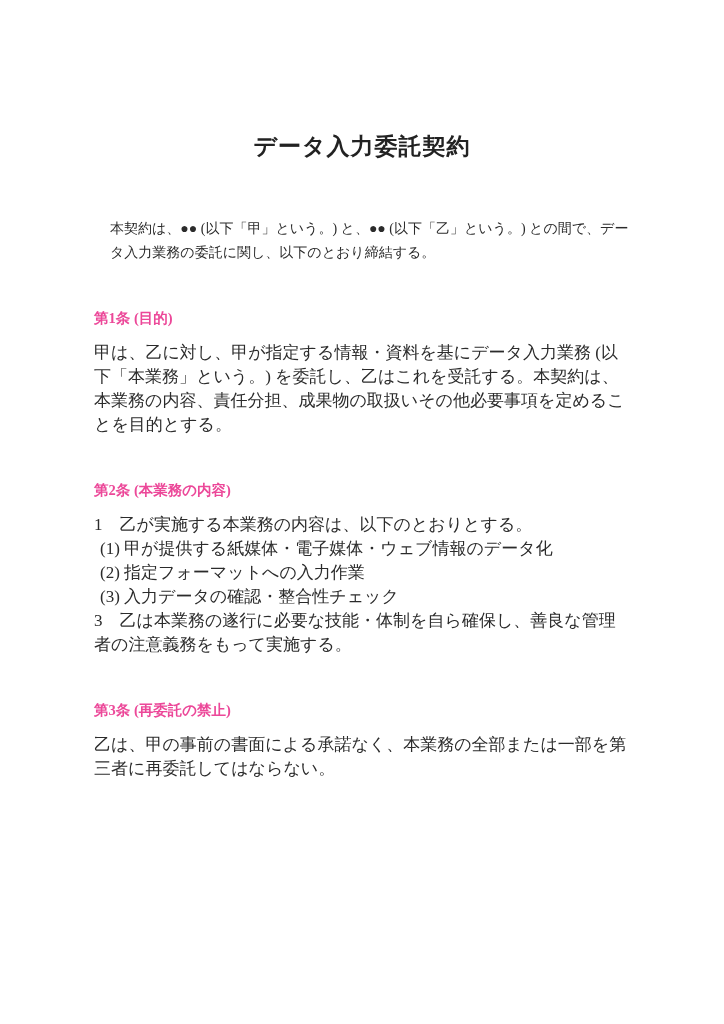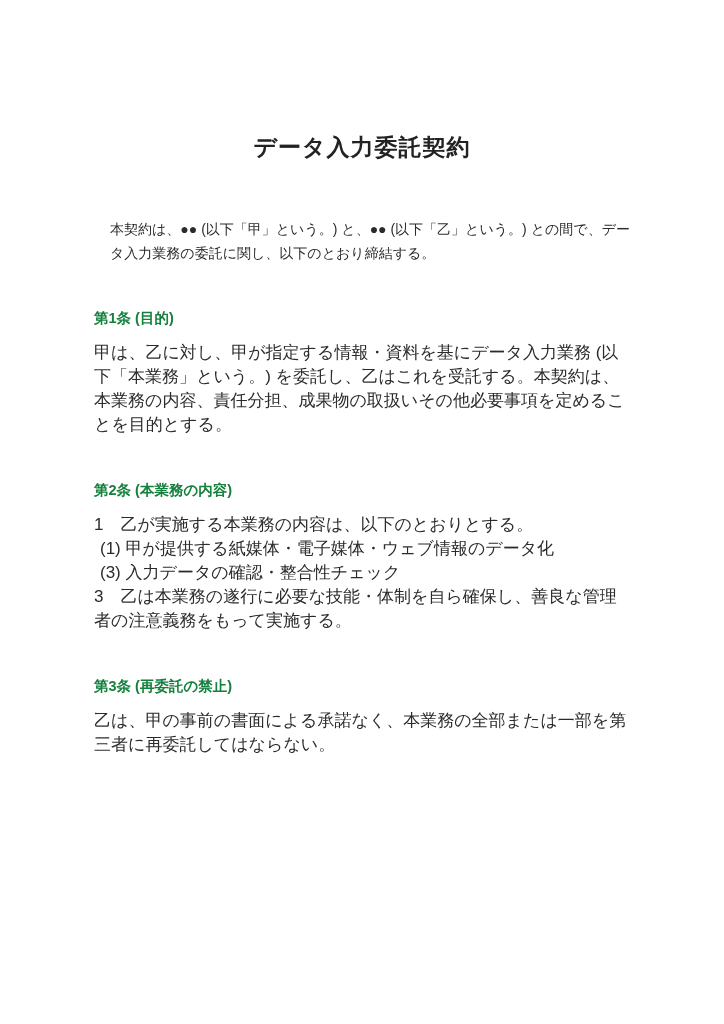--- a/index.html
+++ b/index.html
@@ -9,21 +9,21 @@
   }
   .page {
     position: relative;
     width: 724px;
     height: 1024px;
     margin: 0 auto;
     background: #ffffff;
     box-sizing: border-box;
     padding: 0 94px;
     overflow: hidden;
-    font-family: Liberation Sans, sans-serif;
+    font-family: Liberation Serif, serif;
     color: #2b2b2b;
     -webkit-font-smoothing: antialiased;
   }
   .doc-title {
     margin: 0;
     padding-top: 131px;
     font-size: 23px;
     line-height: 32px;
     font-weight: bold;
     text-align: center;
@@ -34,21 +34,21 @@
     margin: 54px 0 0 16px;
     font-size: 14px;
     line-height: 24px;
     text-align: left;
   }
   .article-heading {
     margin: 40px 0 10px 0;
     font-size: 14.5px;
     line-height: 26px;
     font-weight: bold;
-    color: #15803d;
+    color: #ec4899;
   }
   .article-body, .clause {
     margin: 0;
     font-size: 17px;
     line-height: 24px;
     text-align: left;
   }
   .clause.indent {
     padding-left: 6px;
   }
@@ -61,20 +61,21 @@
   <h1 class="doc-title">データ入力委託契約</h1>
 
   <p class="preamble">本契約は、●● (以下「甲」という。) と、●● (以下「乙」という。) との間で、データ入力業務の委託に関し、以下のとおり締結する。</p>
 
   <h2 class="article-heading">第1条 (目的)</h2>
   <p class="article-body">甲は、乙に対し、甲が指定する情報・資料を基にデータ入力業務 (以下「本業務」という。) を委託し、乙はこれを受託する。本契約は、本業務の内容、責任分担、成果物の取扱いその他必要事項を定めることを目的とする。</p>
 
   <h2 class="article-heading">第2条 (本業務の内容)</h2>
   <p class="clause">1　乙が実施する本業務の内容は、以下のとおりとする。</p>
   <p class="clause indent">(1) 甲が提供する紙媒体・電子媒体・ウェブ情報のデータ化</p>
+  <p class="clause indent">(2) 指定フォーマットへの入力作業</p>
   <p class="clause indent">(3) 入力データの確認・整合性チェック</p>
   <p class="clause">3　乙は本業務の遂行に必要な技能・体制を自ら確保し、善良な管理者の注意義務をもって実施する。</p>
 
   <h2 class="article-heading">第3条 (再委託の禁止)</h2>
   <p class="article-body">乙は、甲の事前の書面による承諾なく、本業務の全部または一部を第三者に再委託してはならない。</p>
 
 
 </div>
 
 </body></html>

